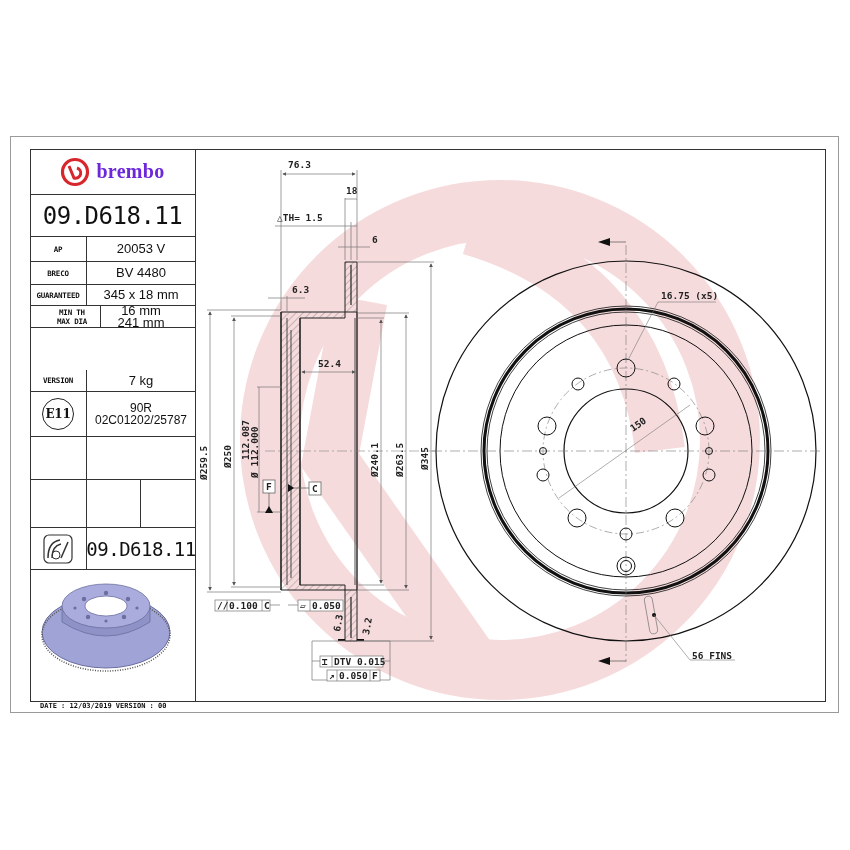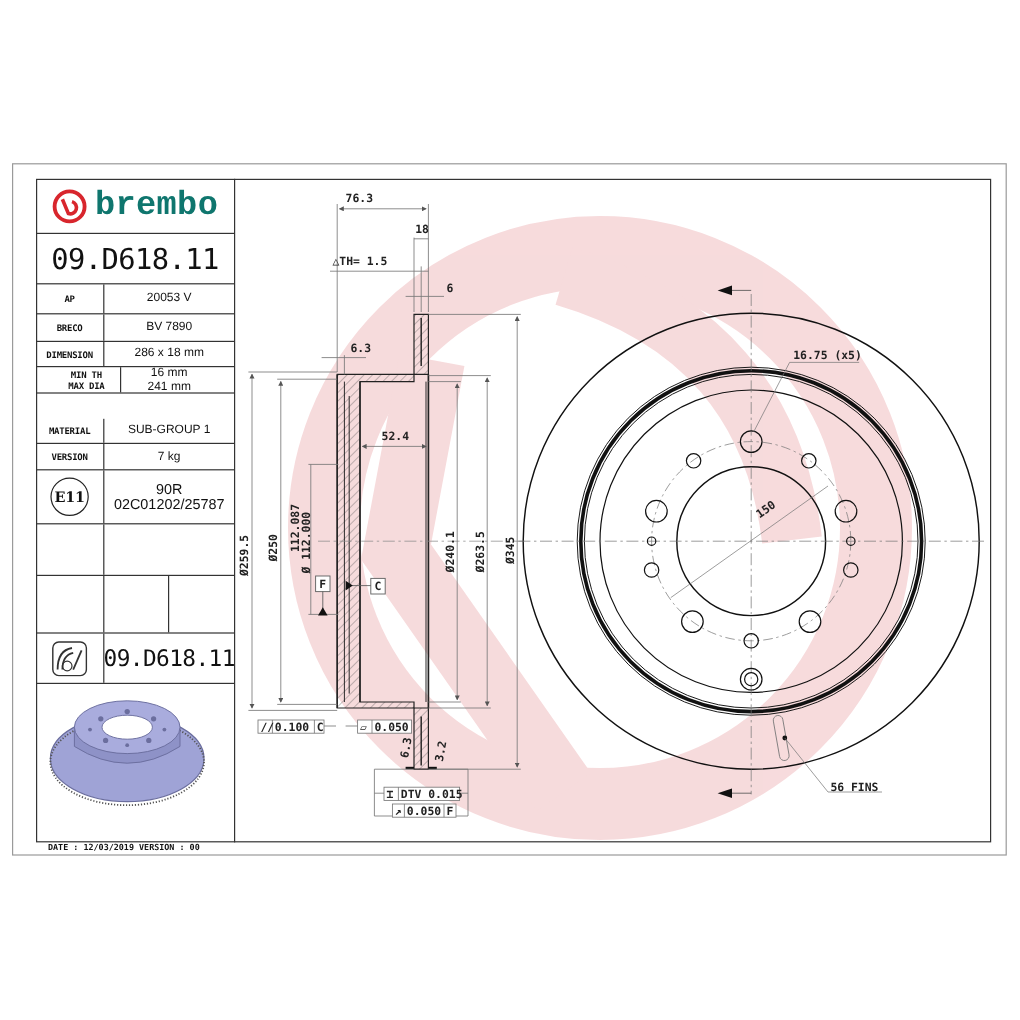--- a/index.html
+++ b/index.html
@@ -2,23 +2,23 @@
 <html><head>
 <meta charset="utf-8">
 <style>
   html, body { margin: 0; padding: 0; background: #ffffff; }
   body { width: 850px; height: 850px; position: relative; overflow: hidden; font-family: "DejaVu Sans Mono", "Liberation Mono", monospace; color: #111; }
   .outer-frame { position: absolute; left: 10px; top: 136px; width: 829px; height: 577px; border: 1px solid #9a9a9a; box-sizing: border-box; }
   .inner-frame { position: absolute; left: 30px; top: 149px; width: 796px; height: 553px; border: 1.5px solid #333; box-sizing: border-box; }
   .spec-col { position: absolute; left: 30px; top: 149px; width: 166px; height: 553px; border-right: 1.5px solid #333; box-sizing: border-box; }
   .row { position: absolute; left: 0; width: 165px; border-bottom: 1px solid #333; box-sizing: border-box; }
   .lbl { position: absolute; left: 0; top: 0; bottom: 0; width: 56px; border-right: 1px solid #333; display: flex; align-items: center; justify-content: center; font-family: "DejaVu Sans Mono", monospace; font-weight: bold; font-size: 7.5px; line-height: 9px; text-align: center; letter-spacing: -0.2px; }
-  .val { position: absolute; left: 57px; right: 0; top: 0; bottom: 0; display: flex; align-items: center; justify-content: center; font-family: "Liberation Sans", sans-serif; font-size: 10px; line-height: 12px; text-align: center; white-space: pre-line; }
+  .val { position: absolute; left: 57px; right: 0; top: 0; bottom: 0; display: flex; align-items: center; justify-content: center; font-family: "Liberation Sans", sans-serif; font-size: 13px; line-height: 12px; text-align: center; white-space: pre-line; }
   .logo { display: flex; align-items: center; justify-content: center; gap: 6px; height: 100%; }
-  .brand { font-family: Liberation Mono, monospace; font-weight: bold; color: #0f766e; font-size: 28px; letter-spacing: 0.3px; }
+  .brand { font-family: Liberation Serif, serif; font-weight: bold; color: #6d28d9; font-size: 20px; letter-spacing: 0.3px; }
   .partno { font-family: "DejaVu Sans Mono", monospace; font-size: 24px; letter-spacing: -0.5px; display: flex; align-items: center; justify-content: center; height: 100%; }
   .partno-sm { font-family: "DejaVu Sans Mono", monospace; font-size: 19px; letter-spacing: -0.5px; }
   .date { position: absolute; left: 40px; top: 702px; font-family: "DejaVu Sans Mono", monospace; font-weight: bold; font-size: 7px; }
   .drawing { position: absolute; left: 0; top: 0; }
   .dimtxt { font-family: "DejaVu Sans Mono", monospace; font-size: 9.5px; font-weight: bold; fill: #222; }
 </style>
 </head>
 <body>
 
 <div class="outer-frame"></div>
@@ -236,35 +236,31 @@
   </div>
   <div class="row" style="top:46px;height:42px;">
     <div class="partno">09.D618.11</div>
   </div>
   <div class="row" style="top:88px;height:25px;">
     <div class="lbl">AP</div>
     <div class="val">20053 V</div>
   </div>
   <div class="row" style="top:113px;height:23px;">
     <div class="lbl">BRECO</div>
-    <div class="val">BV 7890</div>
+    <div class="val">BV 4480</div>
   </div>
   <div class="row" style="top:136px;height:21px;">
-    <div class="lbl">DIMENSION</div>
-    <div class="val">286 x 18 mm</div>
+    <div class="lbl">GUARANTEED</div>
+    <div class="val">345 x 18 mm</div>
   </div>
   <div class="row" style="top:157px;height:22px;">
     <div class="lbl" style="white-space:pre-line;margin-left:14px;">MIN TH
 MAX DIA</div>
     <div class="val">16 mm
 241 mm</div>
-  </div>
-  <div class="row" style="top:200px;height:21px;">
-    <div class="lbl">MATERIAL</div>
-    <div class="val">SUB-GROUP 1</div>
   </div>
   <div class="row" style="top:221px;height:22px;">
     <div class="lbl">VERSION</div>
     <div class="val">7 kg</div>
   </div>
   <div class="row" style="top:243px;height:45px;">
     <div class="lbl">
       <span style="display:inline-flex;align-items:center;justify-content:center;width:30px;height:30px;border:1.5px solid #222;border-radius:50%;font-family:'DejaVu Serif',serif;font-weight:bold;font-size:12px;">E11</span>
     </div>
     <div class="val" style="font-size:12px;">90R

